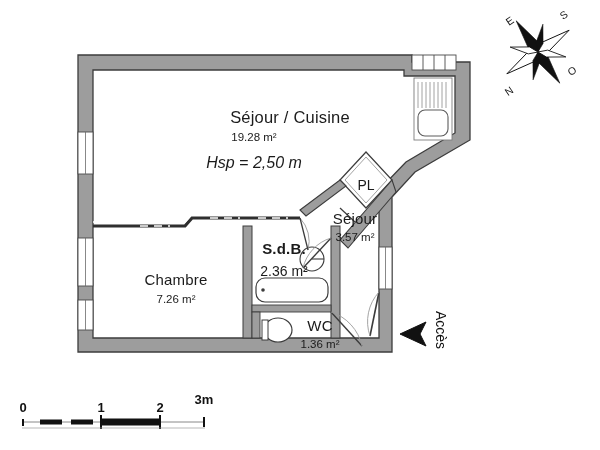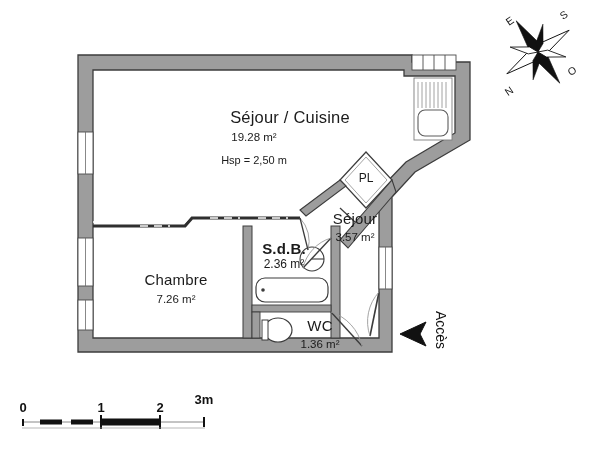--- a/index.html
+++ b/index.html
@@ -39,24 +39,26 @@
     font-size: 15px;
     letter-spacing: 0.2px;
   }
   .room-name.big {
     font-size: 16.5px;
   }
   .room-area {
     font-size: 11.5px;
   }
   .room-small {
-    font-size: 12px;
+    font-size: 14px;
+    margin-top: 6px;
   }
   .hsp {
-    font-size: 11px;
+    font-size: 16px;
+    font-style: italic;
   }
   .centered {
     transform: translateX(-50%);
     text-align: center;
   }
   .acces-label {
     position: absolute;
     font-size: 14px;
     color: #111111;
     transform: rotate(90deg);

